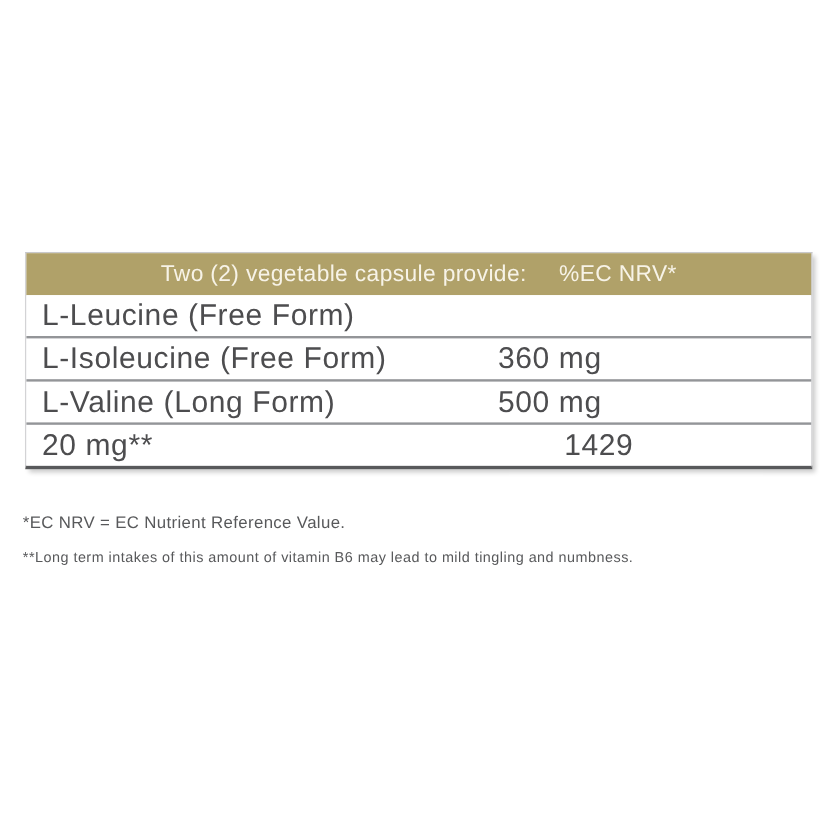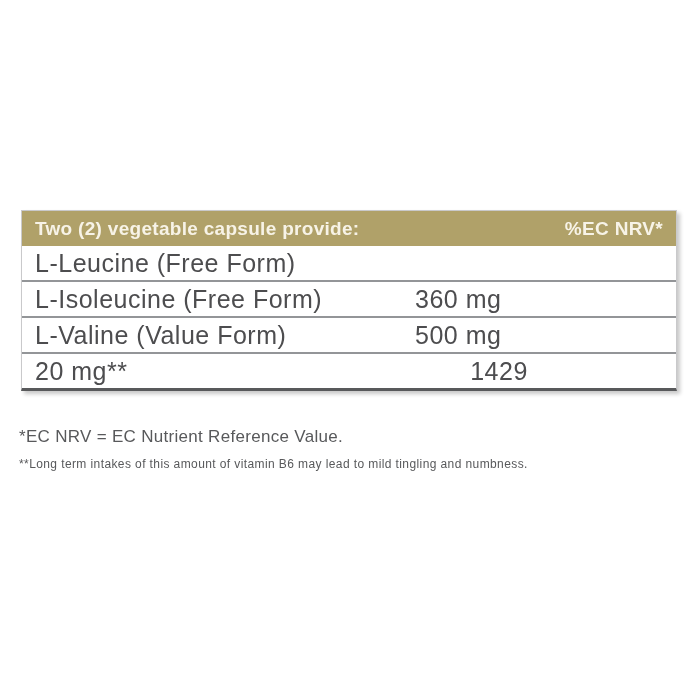--- a/index.html
+++ b/index.html
@@ -22,24 +22,24 @@
     background: #ffffff;
     border: 1px solid #c9c9cb;
     border-bottom: 3px solid var(--bottom-border, #58595b);
     box-shadow: 3px 3px 4px rgba(0,0,0,0.22);
   }
   .thead {
     height: 35px;
     background: var(--header-bg, #b0a169);
     color: var(--header-text, #f7f3e7);
     display: flex;
-    justify-content: space-between;
+    justify-content: center;
     align-items: center;
     padding: 0 13px;
-    font-weight: bold;
+    font-weight: normal;
     font-size: 19px;
     letter-spacing: 0.3px;
     white-space: nowrap;
     gap: 27px;
   }
   .trow {
     display: grid;
     grid-template-columns: 380px 168px 1fr;
     align-items: center;
     height: 34px;
@@ -55,21 +55,21 @@
   }
   .c-nrv { text-align: center; }
   .fn {
     position: absolute;
     margin: 0;
     color: var(--footnote-text, #58595b);
   }
   .fn1 {
     left: 19px;
     top: 427px;
-    font-size: 17px;
+    font-size: 14px;
     letter-spacing: 0.3px;
     white-space: nowrap;
   }
   .fn2 {
     left: 19px;
     top: 452px;
     font-size: 12px;
     letter-spacing: 0.4px;
     line-height: 25px;
     width: 640px;
@@ -92,21 +92,21 @@
     <span class="c-nrv"></span>
   </div>
 
   <div class="trow">
     <span class="c-name">L-Isoleucine (Free Form)</span>
     <span class="c-amount">360 mg</span>
     <span class="c-nrv"></span>
   </div>
 
   <div class="trow">
-    <span class="c-name">L-Valine (Value Form)</span>
+    <span class="c-name">L-Valine (Long Form)</span>
     <span class="c-amount">500 mg</span>
     <span class="c-nrv"></span>
   </div>
 
   <div class="trow">
     <span class="c-amount">20 mg**</span>
     <span class="c-nrv">1429</span>
   </div>
 </div>
 

